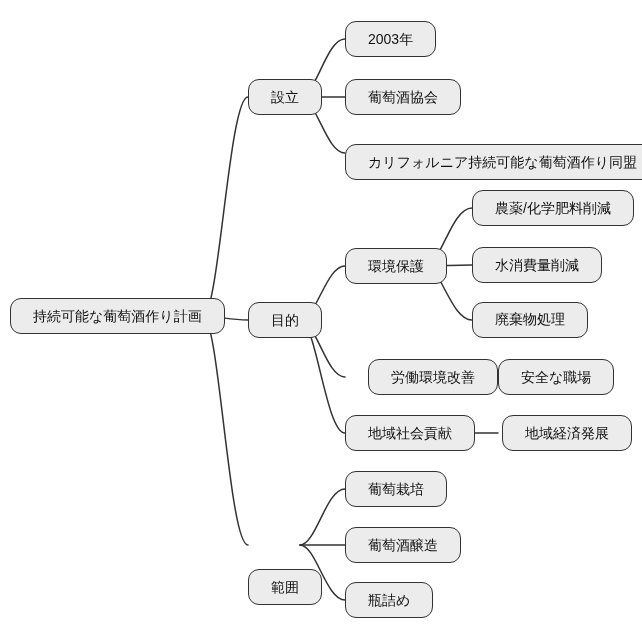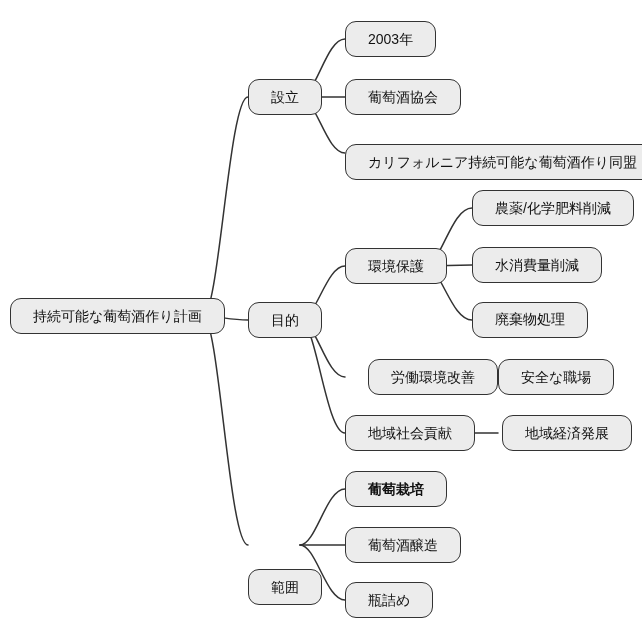--- a/index.html
+++ b/index.html
@@ -76,17 +76,17 @@
       <div class="node" style="left: 248px; top: 302px;"><span>目的</span></div>
       <div class="node" style="left: 345px; top: 248px;"><span>環境保護</span></div>
       <div class="node" style="left: 472px; top: 190px;"><span>農薬/化学肥料削減</span></div>
       <div class="node" style="left: 472px; top: 247px;"><span>水消費量削減</span></div>
       <div class="node" style="left: 472px; top: 302px; font-family: Liberation Mono, monospace;"><span>廃棄物処理</span></div>
       <div class="node" style="left: 356px; top: 359px; margin-left: 12px;"><span>労働環境改善</span></div>
       <div class="node" style="left: 498px; top: 359px; text-align: right;"><span>安全な職場</span></div>
       <div class="node" style="left: 345px; top: 415px;"><span>地域社会貢献</span></div>
       <div class="node" style="left: 486px; top: 415px; margin-left: 16px;"><span>地域経済発展</span></div>
       <div class="node" style="left: 248px; top: 527px; margin-top: 42px;"><span>範囲</span></div>
-      <div class="node" style="left: 345px; top: 471px; font-weight: bold;"><span>葡萄栽培</span></div>
+      <div class="node" style="left: 345px; top: 471px;"><span>葡萄栽培</span></div>
       <div class="node" style="left: 345px; top: 527px;"><span>葡萄酒醸造</span></div>
       <div class="node" style="left: 345px; top: 582px;"><span>瓶詰め</span></div>
     </div>
 </div>
 
 </body></html>

